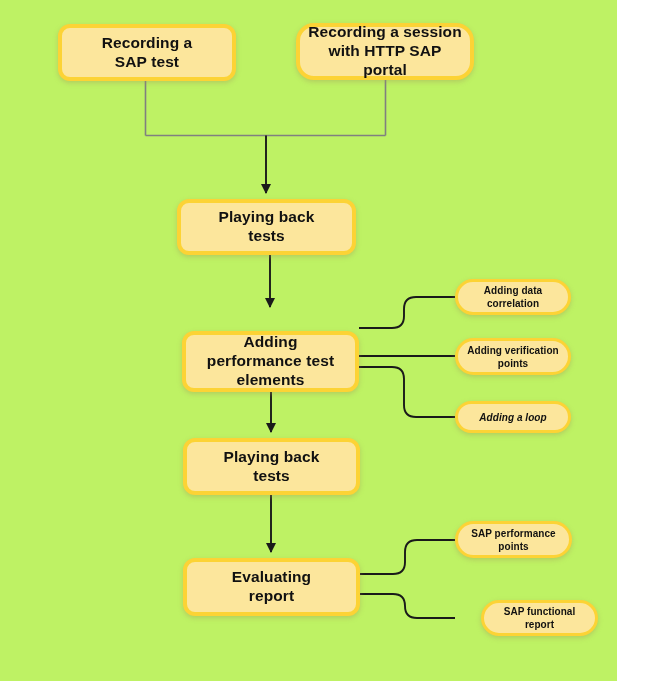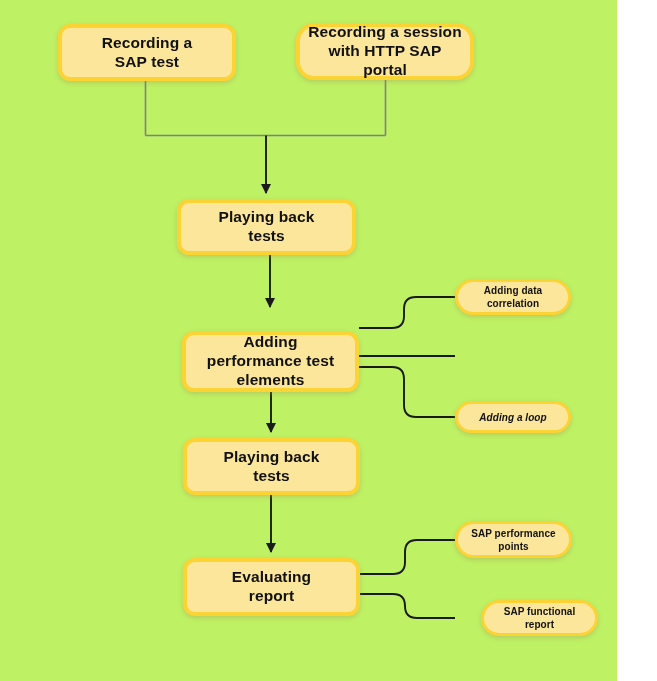--- a/index.html
+++ b/index.html
@@ -114,20 +114,24 @@
     <span class="node-label">Adding
 performance test
 elements</span>
   </div>
 
   <div class="node node-pill" style="left:455px; top:279px; width:116px; height:36px;">
     <span class="node-label">Adding data
 correlation</span>
   </div>
 
+  <div class="node node-pill" style="left:455px; top:338px; width:116px; height:37px;">
+    <span class="node-label">Adding verification
+points</span>
+  </div>
 
   <div class="node node-pill" style="left:455px; top:401px; width:116px; height:32px;font-style:italic;">
     <span class="node-label">Adding a loop</span>
   </div>
 
   <div class="node node-main" style="left:183px; top:438px; width:177px; height:57px;">
     <span class="node-label">Playing back
 tests</span>
   </div>
 

